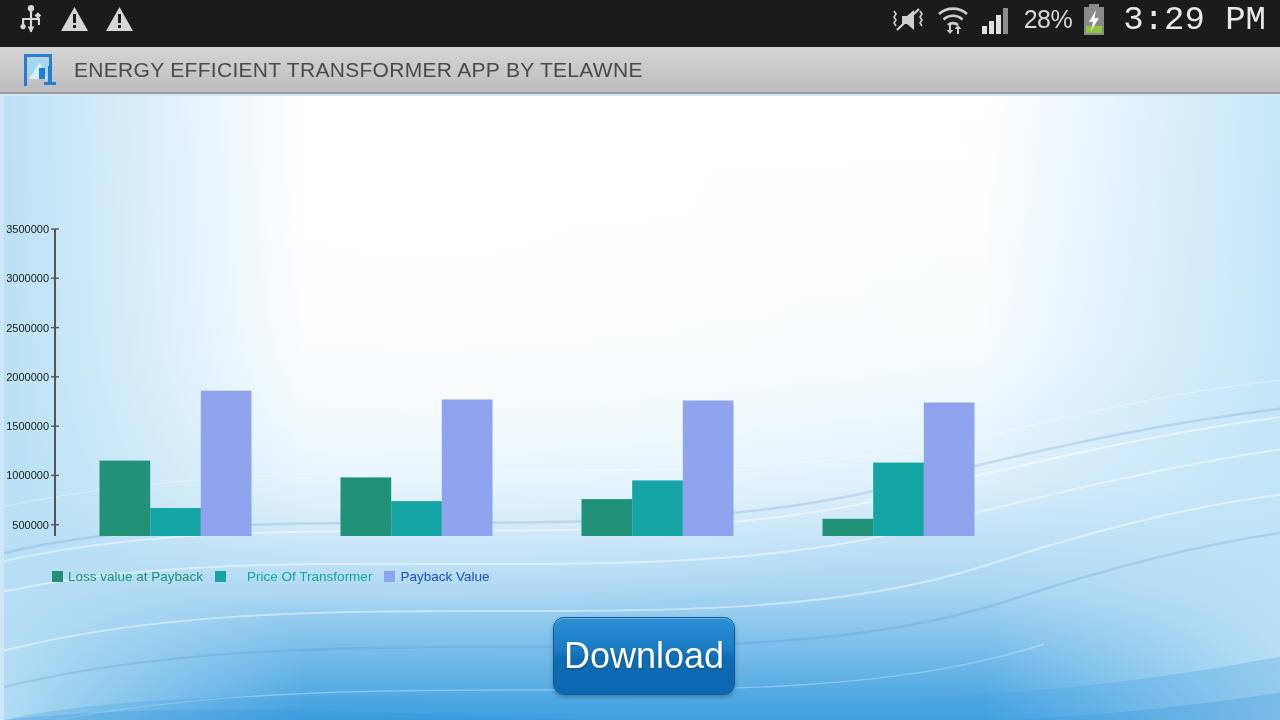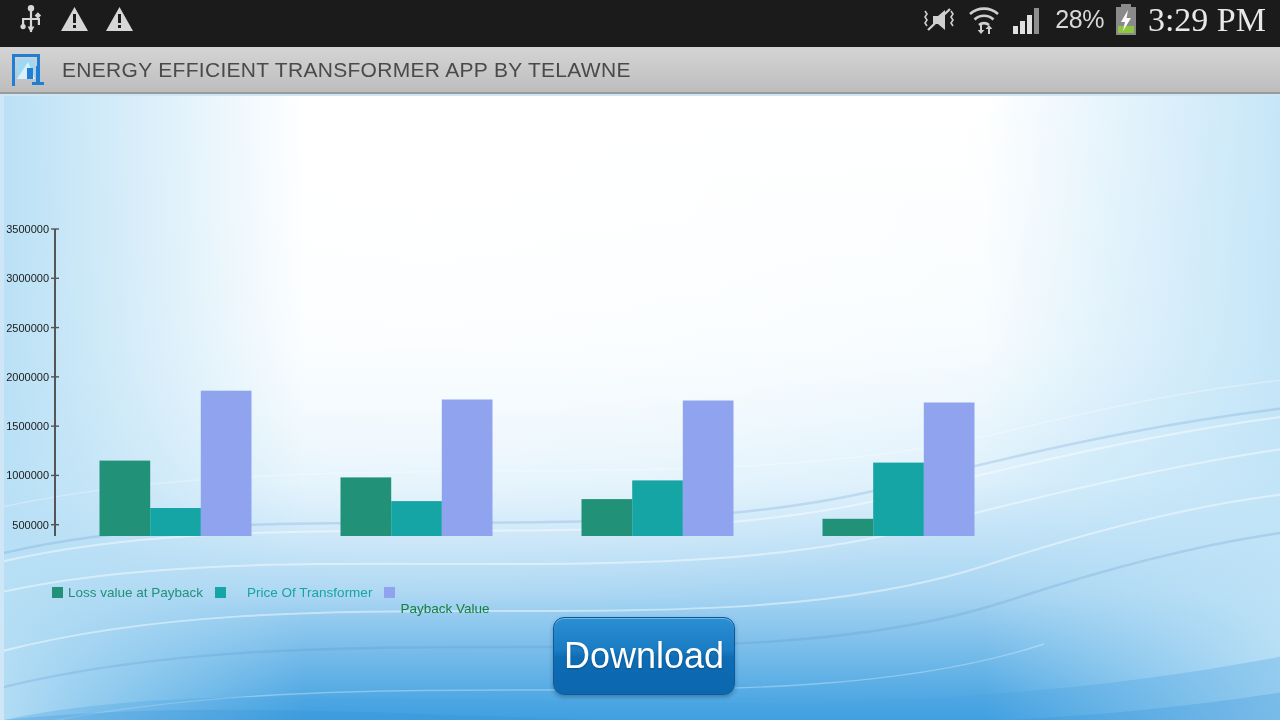--- a/index.html
+++ b/index.html
@@ -16,30 +16,30 @@
     padding:0 14px 8px 18px;
   }
   .sb-left{ display:flex; align-items:center; gap:16px; }
   .sb-right{ margin-left:auto; display:flex; align-items:center; gap:10px; }
   .sb-icon{ display:block; }
   .sb-pct{
     color:#d8d8d8; font-size:25px; letter-spacing:-0.5px;
     font-family:"Liberation Sans", sans-serif;
   }
   .sb-clock{
-    color:#e9e9e9; font-size:34px; letter-spacing:0px; margin-left:0;
-    font-family:Liberation Serif, serif;
+    color:#e9e9e9; font-size:34px; letter-spacing:0px; margin-left:7px;
+    font-family:Liberation Mono, monospace;
   }
 
   
   #titlebar{
     position:absolute; left:0; top:47px; width:1280px; height:47px;
     background:linear-gradient(180deg,#d4d4d4 0%,#c9c9c9 50%,#bdbdbd 100%);
     border-bottom:2px solid #9a9a9a;
-    display:flex; align-items:center; padding-left:8px;
+    display:flex; align-items:center; padding-left:20px;
   }
   #app-icon{ width:40px; height:36px; flex:0 0 auto; }
   #app-title{
     margin-left:14px; font-size:21px; color:#4a4a4a; letter-spacing:0.3px;
     font-family:"Liberation Sans", sans-serif; white-space:nowrap;
   }
 
   
   #content{
     position:absolute; left:4px; top:96px; width:1280px; height:624px;
@@ -262,20 +262,20 @@
       <div class="legend-item">
         <span class="legend-swatch" style="background: rgb(33, 145, 120);"></span>
         <span class="legend-label" style="color: rgb(33, 145, 120);">Loss value at Payback</span>
       </div>
       <div class="legend-item">
         <span class="legend-swatch" style="background: rgb(22, 165, 165);"></span>
         <span class="legend-label" style="color: rgb(22, 165, 165); margin-left: 16px;">Price Of Transformer</span>
       </div>
       <div class="legend-item">
         <span class="legend-swatch" style="background: rgb(143, 163, 239);"></span>
-        <span class="legend-label" style="color: #15803d; margin-top: 32px;">Payback Value</span>
+        <span class="legend-label" style="color: #1d4ed8;">Payback Value</span>
       </div>
     </div>
 
   <div id="download-btn">
     <span id="download-label">Download</span>
   </div>
 </div>
 
 </body></html>

